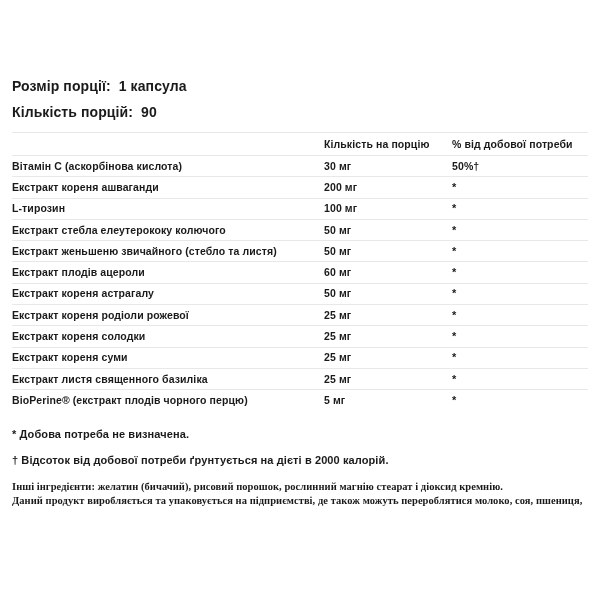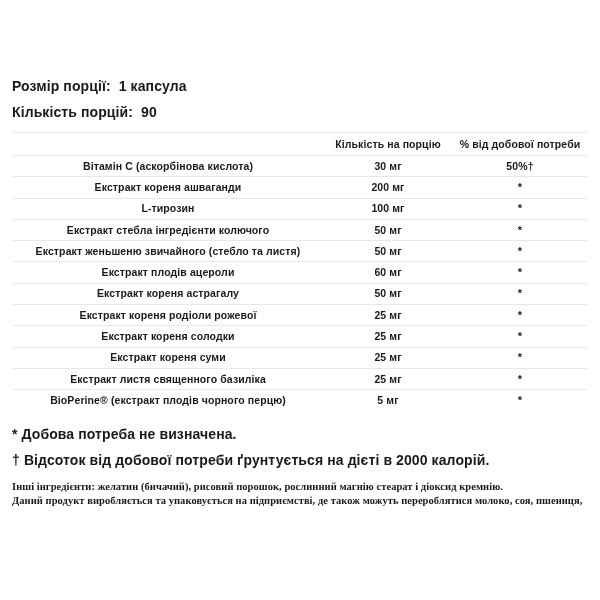--- a/index.html
+++ b/index.html
@@ -53,21 +53,21 @@
     margin: 7px 0 0 12px;
     border-collapse: collapse;
     table-layout: fixed;
   }
   .facts-table tr {
     height: 21.3px;
   }
   .facts-table td, .facts-table th {
     padding: 0;
     margin: 0;
-    text-align: center;
+    text-align: left;
     vertical-align: middle;
     font-size: 10.5px;
     font-weight: bold;
     letter-spacing: 0.1px;
     line-height: 13px;
     border-top: 1px solid #e8e8e8;
     white-space: nowrap;
   }
   .facts-table thead th {
     border-top: 1px solid #e8e8e8;
@@ -80,21 +80,21 @@
   .facts-table .star {
     font-size: 11px;
     line-height: 13px;
   }
 
   
   .footnotes {
     padding: 17px 12px 0 12px;
   }
   .footnote {
-    font-size: 14px;
+    font-size: 11px;
     font-weight: bold;
     letter-spacing: 0.1px;
     line-height: 13px;
     margin: 0 0 13px 0;
   }
 
   .other-block {
     padding: 0 12px;
     font-family: Liberation Serif, serif;
   }
@@ -143,21 +143,21 @@
           <td>Екстракт кореня ашваганди</td>
           <td>200 мг</td>
           <td class="star">*</td>
         </tr>
         <tr>
           <td>L-тирозин</td>
           <td>100 мг</td>
           <td class="star">*</td>
         </tr>
         <tr>
-          <td>Екстракт стебла інгредієнти колючого</td>
+          <td>Екстракт стебла елеутерококу колючого</td>
           <td>50 мг</td>
           <td class="star">*</td>
         </tr>
         <tr>
           <td>Екстракт женьшеню звичайного (стебло та листя)</td>
           <td>50 мг</td>
           <td class="star">*</td>
         </tr>
         <tr>
           <td>Екстракт плодів ацероли</td>

